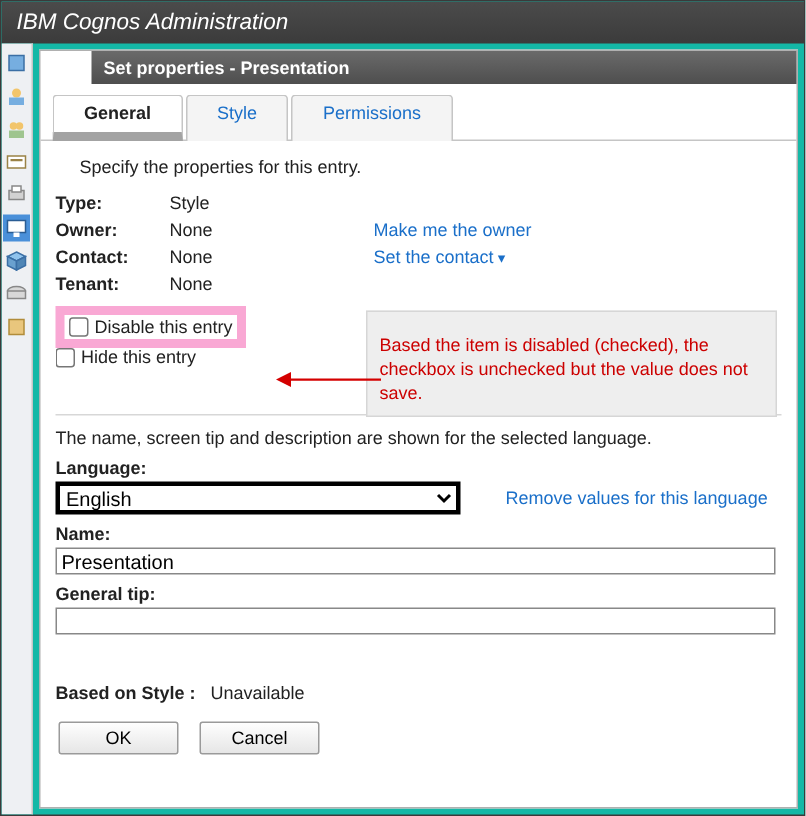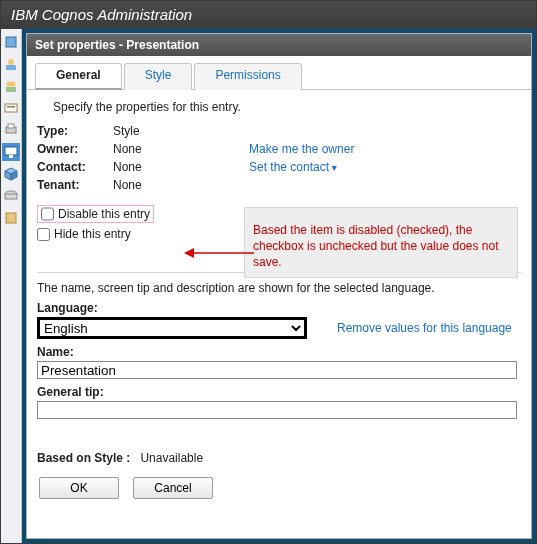--- a/index.html
+++ b/index.html
@@ -1,46 +1,46 @@
 <!DOCTYPE html>
 <html><head>
 <meta charset="utf-8">
 <style>
   html, body { margin:0; padding:0; font-family: Arial, Helvetica, sans-serif; font-size:12px; color:#222; background:#fff; }
-  .app { width:537px; height:544px; position:relative; overflow:hidden; border:1px solid #3a3a3a; box-sizing:border-box; background:#0c4a6e;}
+  .app { width:537px; height:544px; position:relative; overflow:hidden; border:1px solid #3a3a3a; box-sizing:border-box; background:#14b8a6;}
   .titlebar { background:linear-gradient(#4b4b4b,#3b3b3b); color:#fff; height:28px; line-height:28px; padding-left:10px; font-size:15px; font-style:italic; }
   .body { position:absolute; top:28px; left:0; right:0; bottom:0; display:flex; }
   .sidebar { width:20px; background:#eef0f3; border-right:1px solid #c5c5c5; padding-top:4px; display:flex; flex-direction:column; gap:4px; }
   .sidebar .sicon { width:18px; height:18px; margin-left:1px; border:0; display:flex; align-items:center; justify-content:center; cursor:pointer; }
   .sidebar .active { background:#4a90d9; color:#fff; }
   .sicon svg { display:block; }
 
   .dialog-wrap { flex:1; position:relative; padding:4px 4px 4px 4px; }
   .dialog { position:relative; border:1px solid #b0b0b0; background:#fff; height:100%; box-sizing:border-box; }
-  .dlg-title { background:linear-gradient(#6a6a6a,#4e4e4e); color:#fff; font-weight:bold; font-size:12px; height:22px; line-height:22px; padding-left:8px; }
+  .dlg-title { background:linear-gradient(#6a6a6a,#4e4e4e); color:#fff; font-weight:bold; font-size:12px; height:22px; line-height:22px; padding-left:8px;margin-left:34px; }
 
   .tabs { display:flex; gap:2px; padding:6px 8px 0 8px; border-bottom:1px solid #c5c5c5; }
   .tab { padding:4px 20px 6px 20px; border:1px solid #c5c5c5; border-bottom:none; background:#f4f4f4; color:#1a6fc9; cursor:pointer; border-top-left-radius:3px; border-top-right-radius:3px; position:relative; top:1px; }
-  .tab.active { background:#fff; font-weight:bold; color:#222; border-bottom:2px solid #a3a3a3; }
+  .tab.active { background:#fff; font-weight:bold; color:#222; border-bottom:6px solid #a3a3a3; }
 
   .content { padding:8px 10px; }
   .intro { margin:2px 0 8px 16px; }
 
   table.props { border-collapse:collapse; }
   table.props td { padding:2px 6px 2px 0; vertical-align:middle; }
   td.lbl { font-weight:bold; width:70px; }
   td.val { width:130px; }
   a.link { color:#1a6fc9; text-decoration:none; cursor:pointer; }
   .dropdown-ind::after { content:" ▾"; color:#1a6fc9; font-size:10px; }
 
   .checks { margin:10px 0 6px 0; }
   .chk-row { display:flex; align-items:center; gap:4px; height:20px; }
   .chk-row input { margin:0; }
   .chk-row label { cursor:pointer; }
-  .highlight-box { display:inline-flex; gap:4px; border:1px solid #f9a8d4; padding:1px 3px; }
+  .highlight-box { display:inline-flex; gap:4px; border:6px solid #f9a8d4; padding:1px 3px; }
 
   .annot { position:absolute; top:178px; left:222px; width:274px; background:#eeeeee; border:1px solid #d6d6d6; color:#cc0000; font-size:12px; line-height:1.35; padding:6px 8px; box-sizing:border-box; z-index:5;}
   .arrow { position:absolute; top:218px; left:162px; z-index:6;}
 
   hr.sep { border:none; border-top:1px solid #d7d7d7; margin:28px 0 8px 0; }
 
   .flabel { font-weight:bold; display:block; margin:6px 0 2px 0; }
   select.lang { width:270px; height:22px; border:3px solid #000000; background:#fff; }
   input.txt { width:480px; height:18px; border:1px solid #888; padding:1px 3px; box-sizing:border-box; }
   .lang-row { display:flex; gap:30px; align-items:center; }

